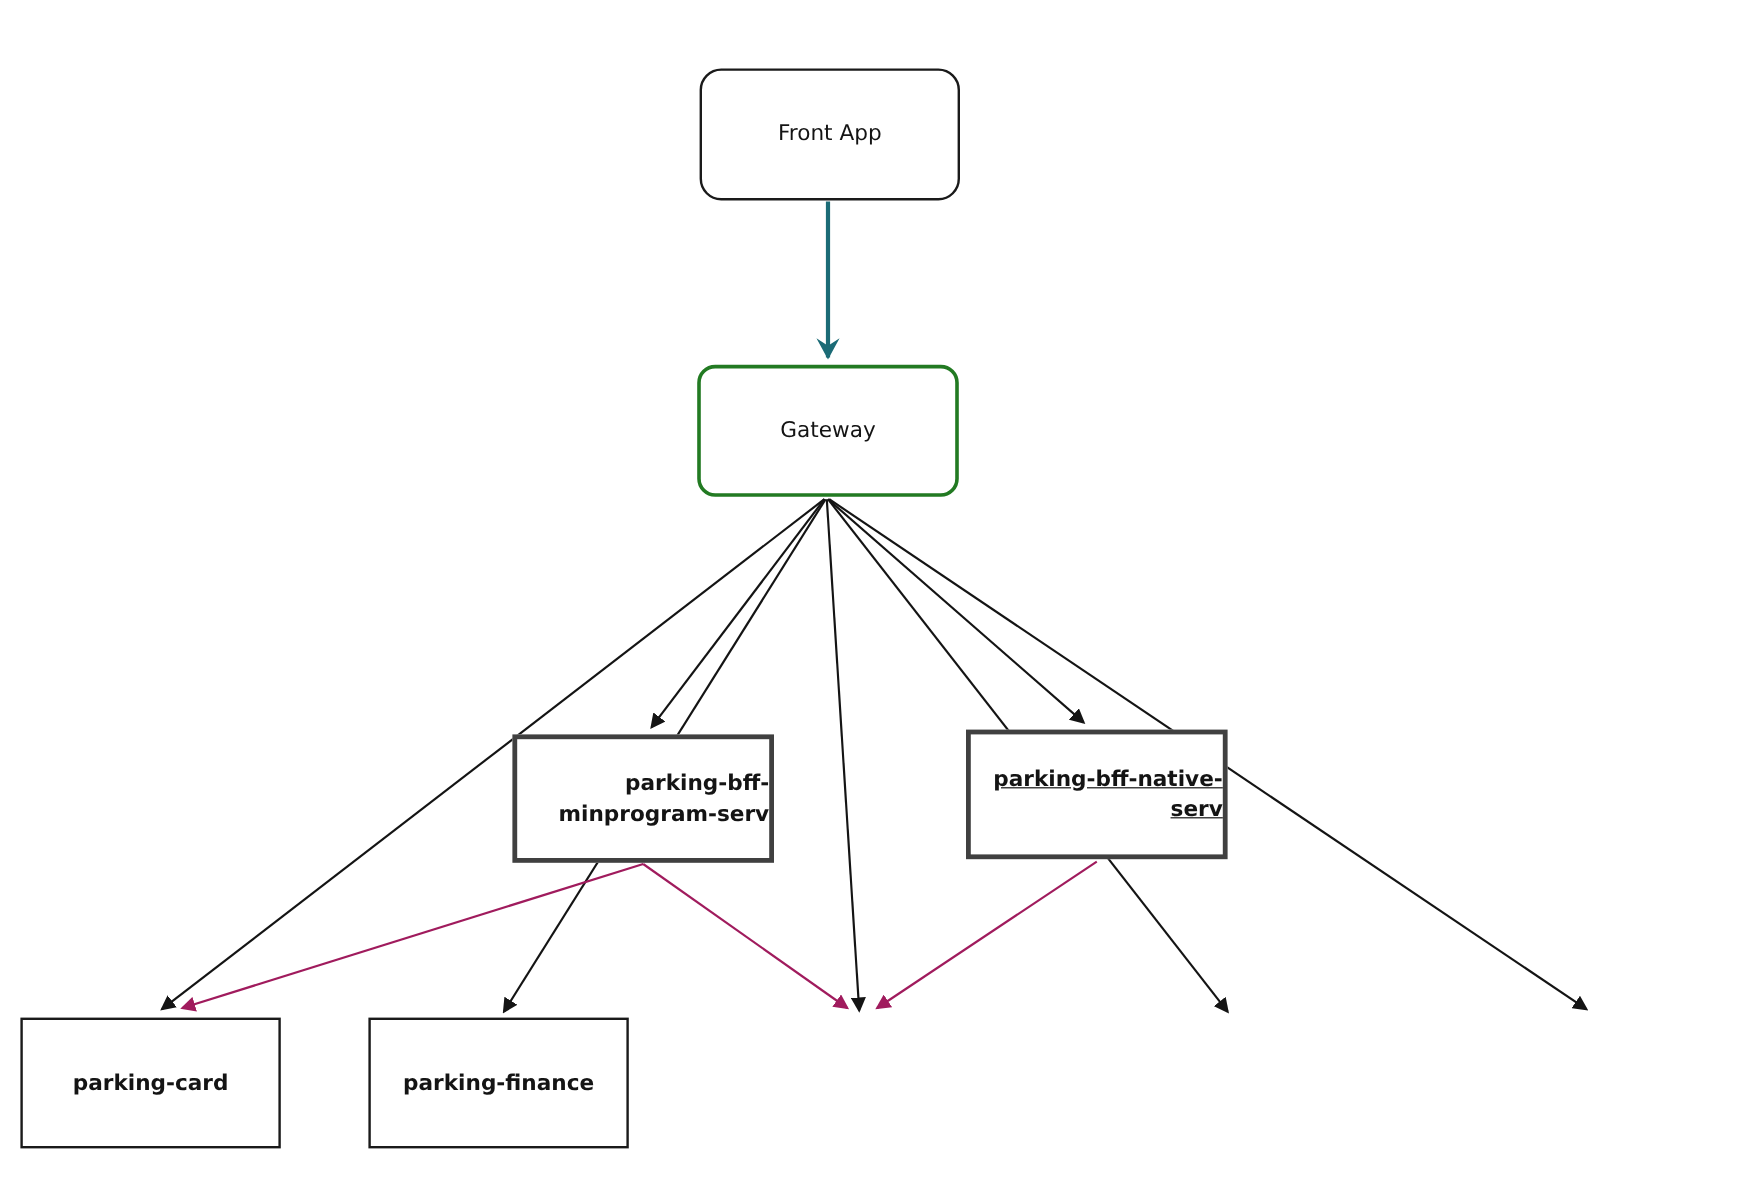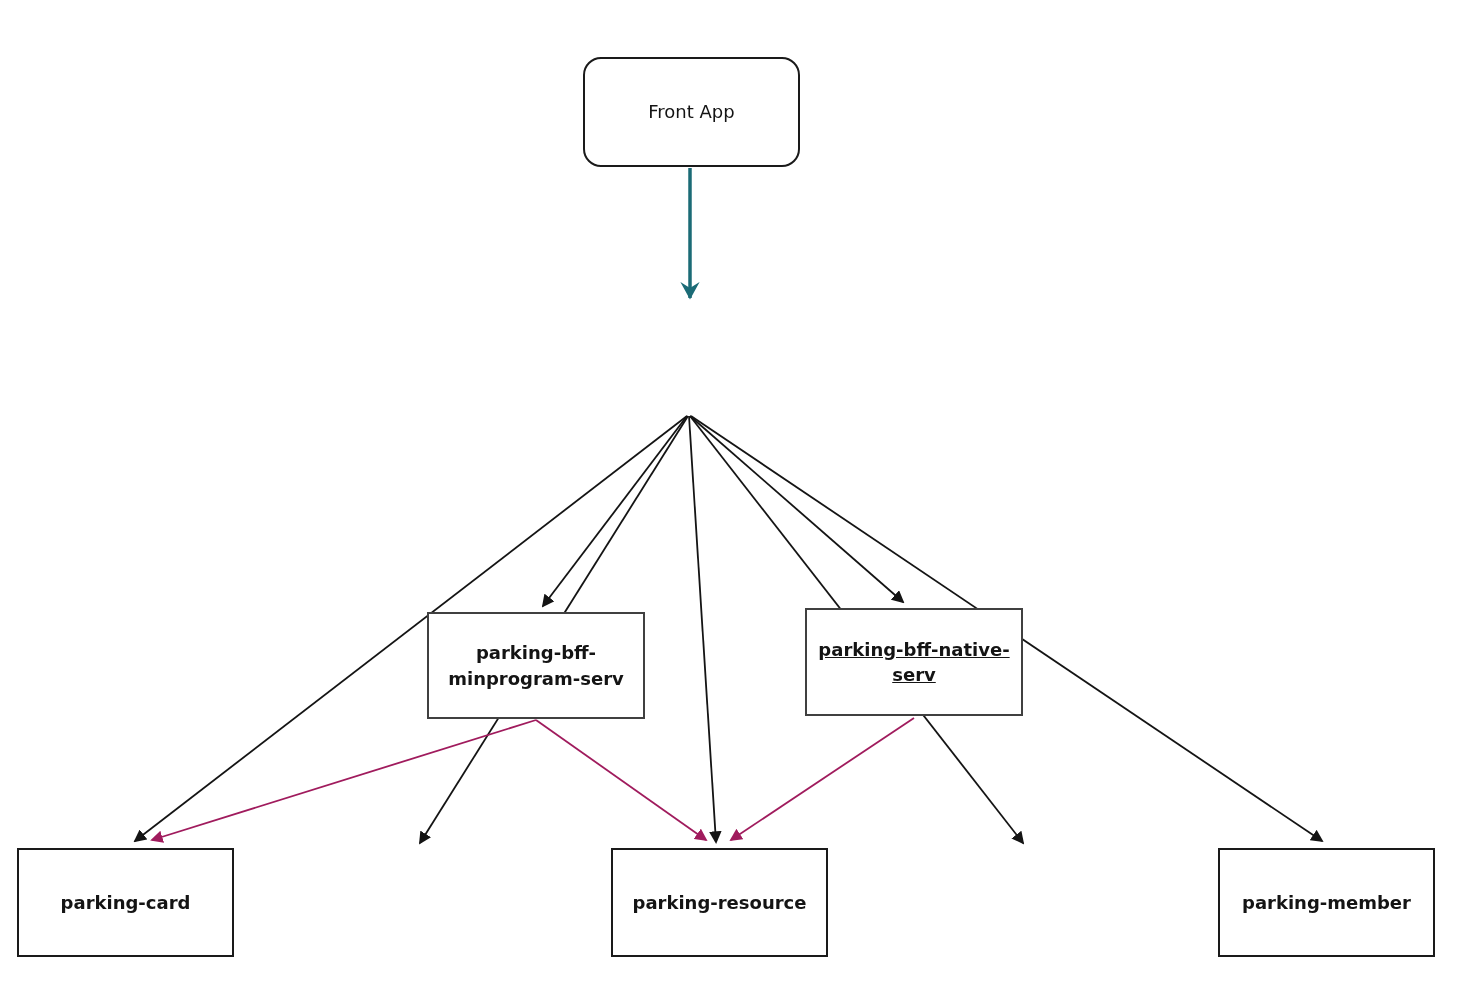--- a/index.html
+++ b/index.html
@@ -10,21 +10,21 @@
   #edges{position:absolute;left:0;top:0;width:1468px;height:1002px;z-index:1;}
   .node{
     position:absolute;z-index:2;background:#ffffff;box-sizing:border-box;
     display:flex;flex-direction:column;align-items:center;justify-content:center;
     text-align:center;font-size:18px;line-height:1.4;
   }
   .node span{display:block;white-space:nowrap;}
   .rounded{border:2.5px solid #1a1a1a;border-radius:18px;}
   #n-gateway{left:581px;top:304px;width:218px;height:110px;border:3.5px solid #227a22;border-radius:15px;}
   #n-front{left:583px;top:57px;width:217px;height:110px;}
-  .bff{border:2px solid #404040;font-weight:700;}
+  .bff{border:4px solid #404040;font-weight:700;align-items:flex-end;}
   #n-minprog{left:427px;top:612px;width:218px;height:107px;}
   #n-native{left:805px;top:608px;width:218px;height:108px;text-decoration:underline;}
   .leaf{top:848px;width:217px;height:109px;border:2.5px solid #1a1a1a;font-weight:700;}
   #n-card{left:17px;}
   #n-finance{left:307px;}
   #n-resource{left:611px;}
   #n-charging{left:916px;}
   #n-member{left:1218px;}
 </style>
 </head>
@@ -54,38 +54,38 @@
       <line x1="691" y1="416" x2="1322" y2="841" stroke="#141414" stroke-width="1.8" marker-end="url(#mk-tri-black)"></line>
       <line x1="536" y1="720" x2="152" y2="840" stroke="#a01b5d" stroke-width="1.8" marker-end="url(#mk-tri-maroon)"></line>
       <line x1="536" y1="720" x2="706" y2="840" stroke="#a01b5d" stroke-width="1.8" marker-end="url(#mk-tri-maroon)"></line>
       <line x1="914" y1="718" x2="731" y2="840" stroke="#a01b5d" stroke-width="1.8" marker-end="url(#mk-tri-maroon)"></line>
     </svg>
 
   <div class="node rounded" id="n-front">
     <span>Front App</span>
   </div>
 
+  <div class="node" id="n-gateway">
+    <span>Gateway</span>
+  </div>
 
   <div class="node bff" id="n-minprog">
     <span>parking-bff-</span>
     <span>minprogram-serv</span>
   </div>
 
   <div class="node bff" id="n-native">
     <span>parking-bff-native-</span>
     <span>serv</span>
   </div>
 
   <div class="node leaf" id="n-card">
     <span>parking-card</span>
   </div>
 
-
-  <div class="node leaf" id="n-resource">
-    <span>parking-resource</span>
+  <div class="node leaf" id="n-finance">
+    <span>parking-finance</span>
   </div>
 
 
-  <div class="node leaf" id="n-member">
-    <span>parking-member</span>
-  </div>
+
 
 </div>
 
 </body></html>

